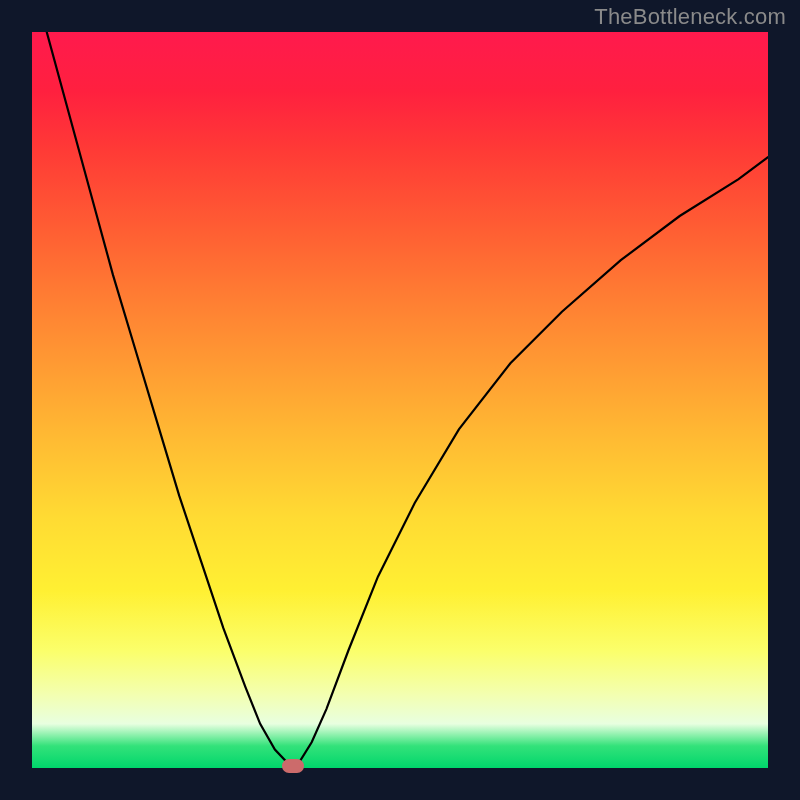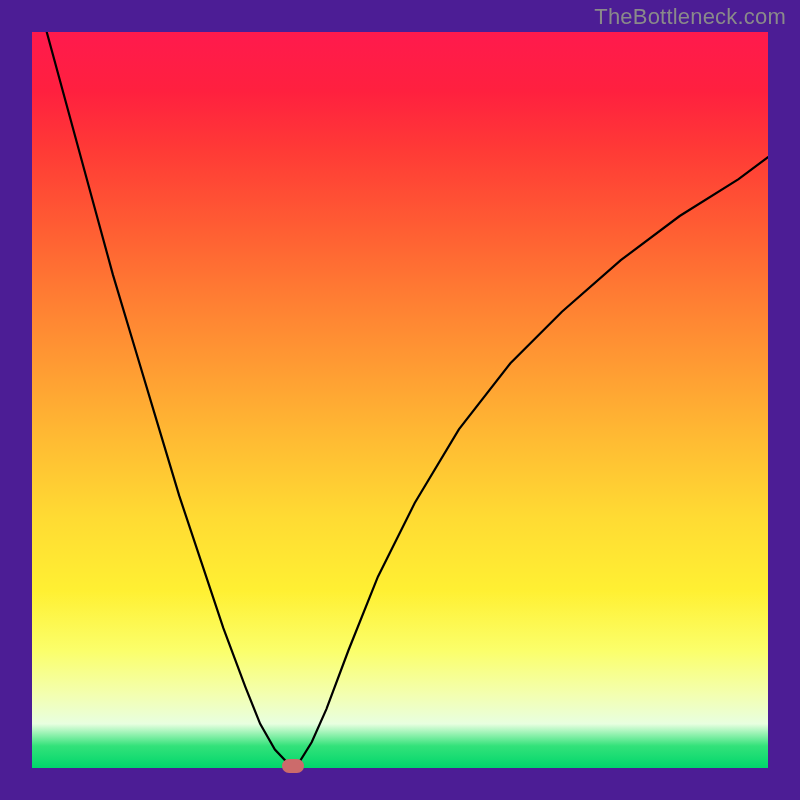--- a/index.html
+++ b/index.html
@@ -1,21 +1,21 @@
 <!DOCTYPE html>
 <html><head>
 <meta charset="utf-8">
 <style>
   * { margin: 0; padding: 0; box-sizing: border-box; }
   html, body { width: 800px; height: 800px; overflow: hidden; background: #000; }
   .frame {
     position: absolute;
     left: 0; top: 0;
     width: 800px; height: 800px;
-    background: #4c1d95;
+    background: #0f172a;
   }
   .plot {
     position: absolute;
     left: 32px;
     top: 32px;
     width: 736px;
     height: 736px;
     background: linear-gradient(to bottom,
       #ff1a4d 0%,
       #ff203f 8%,

